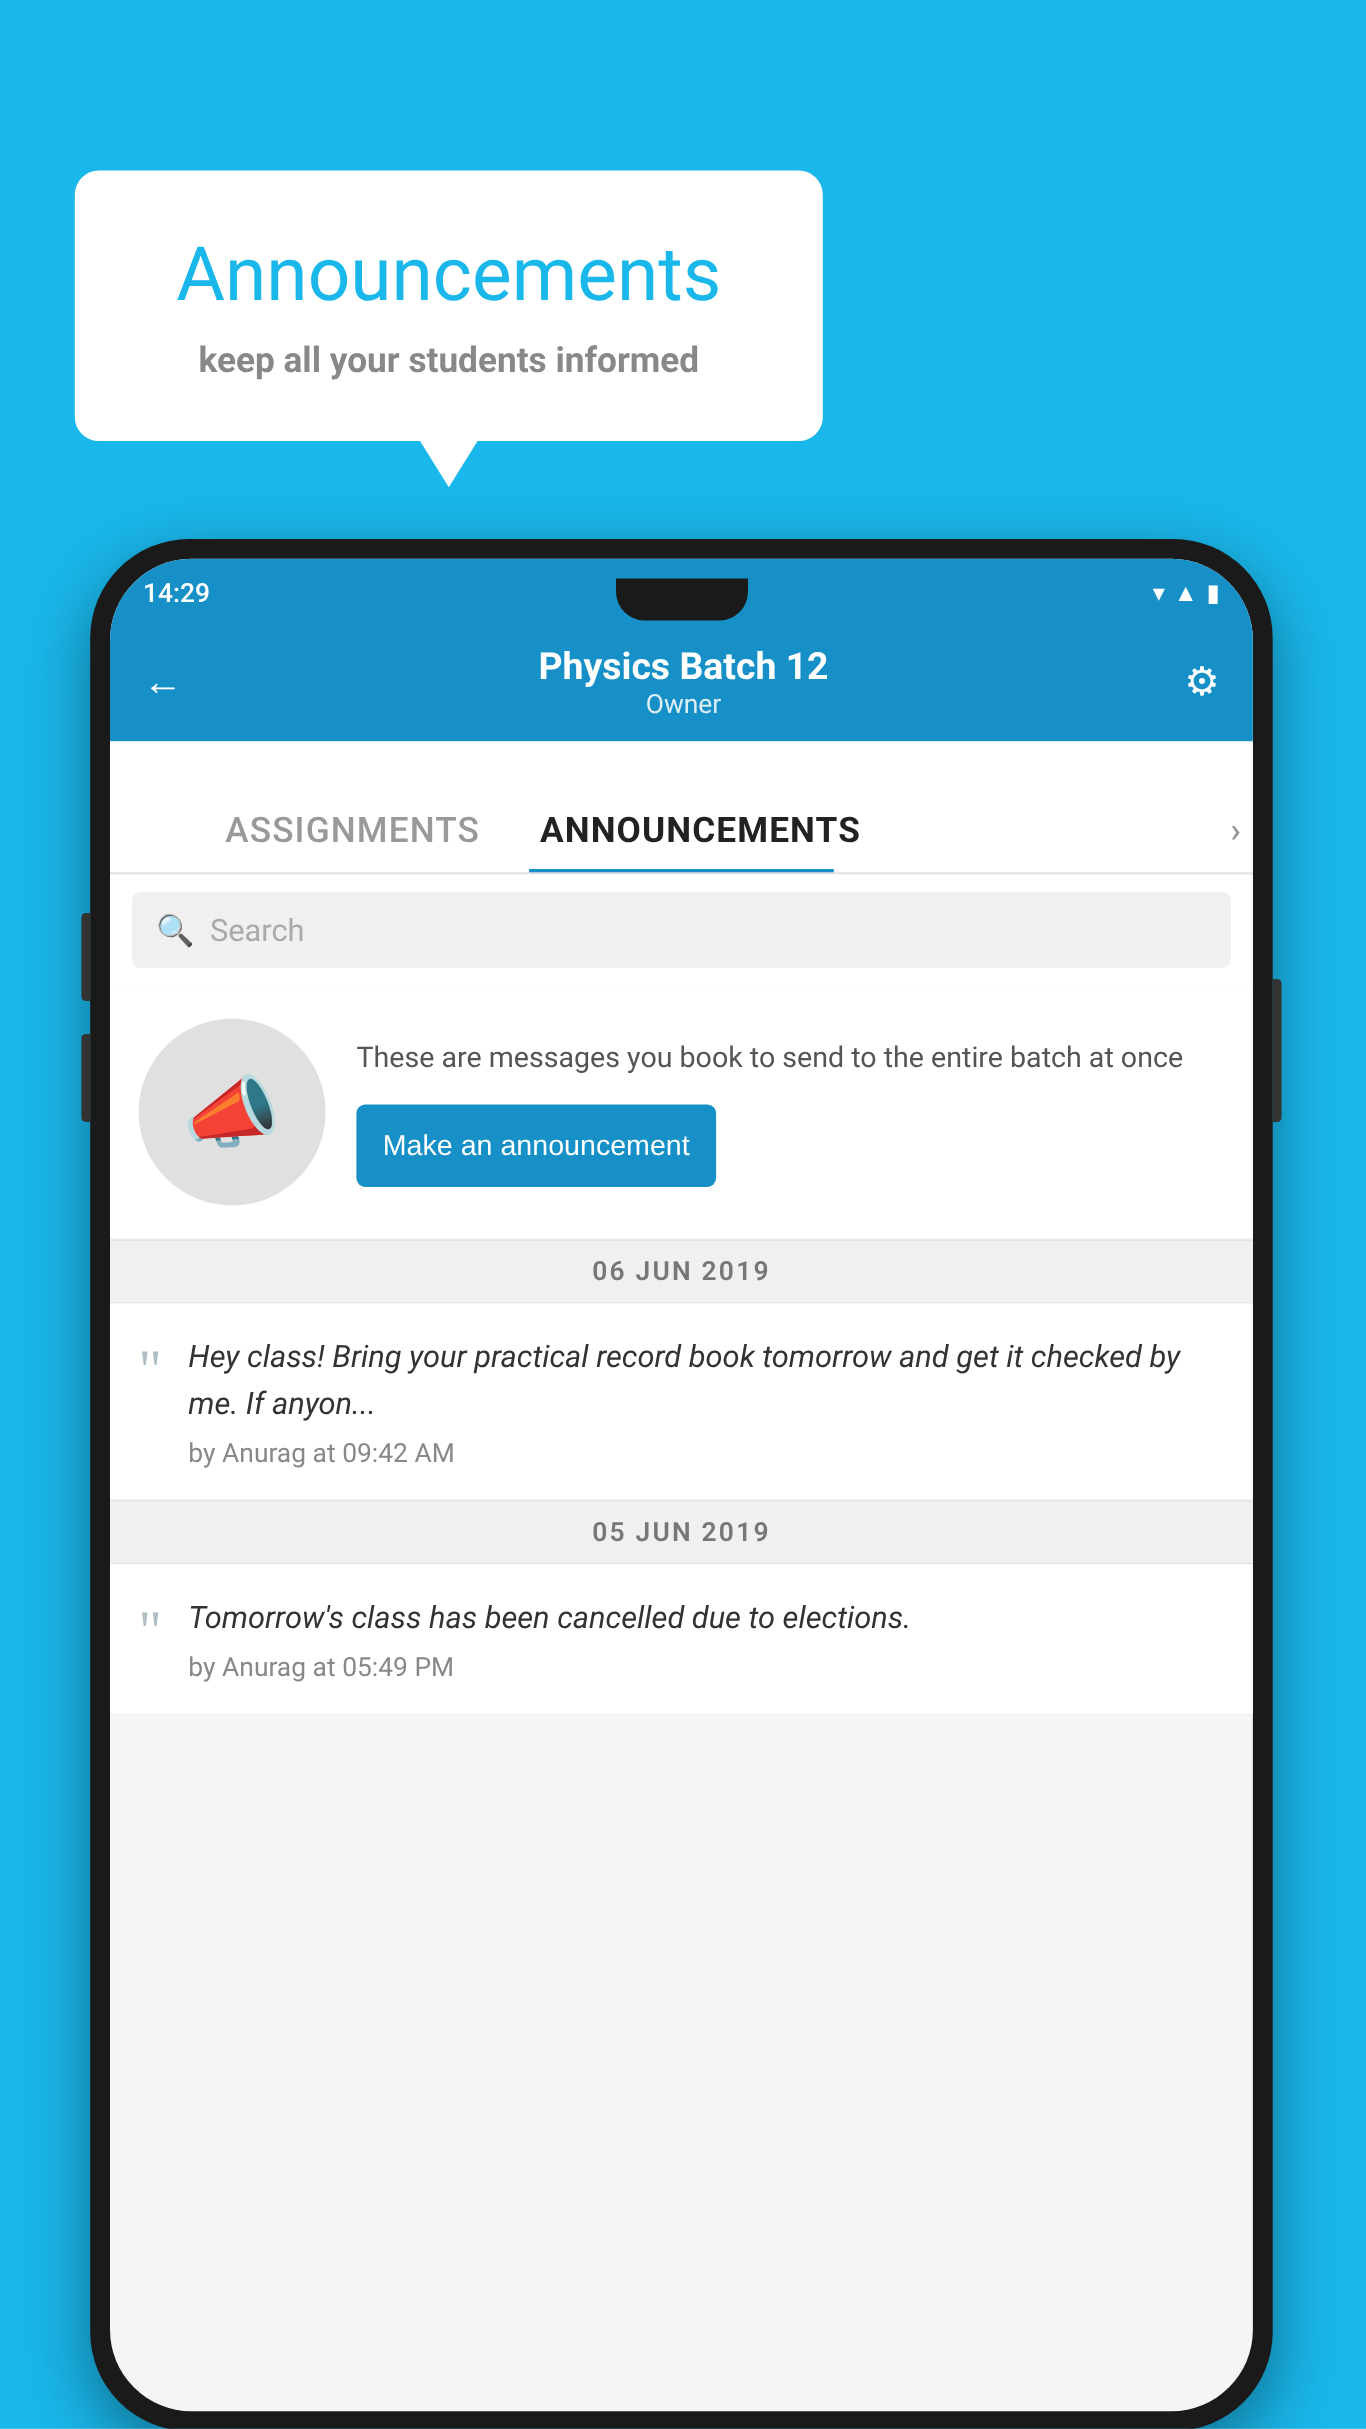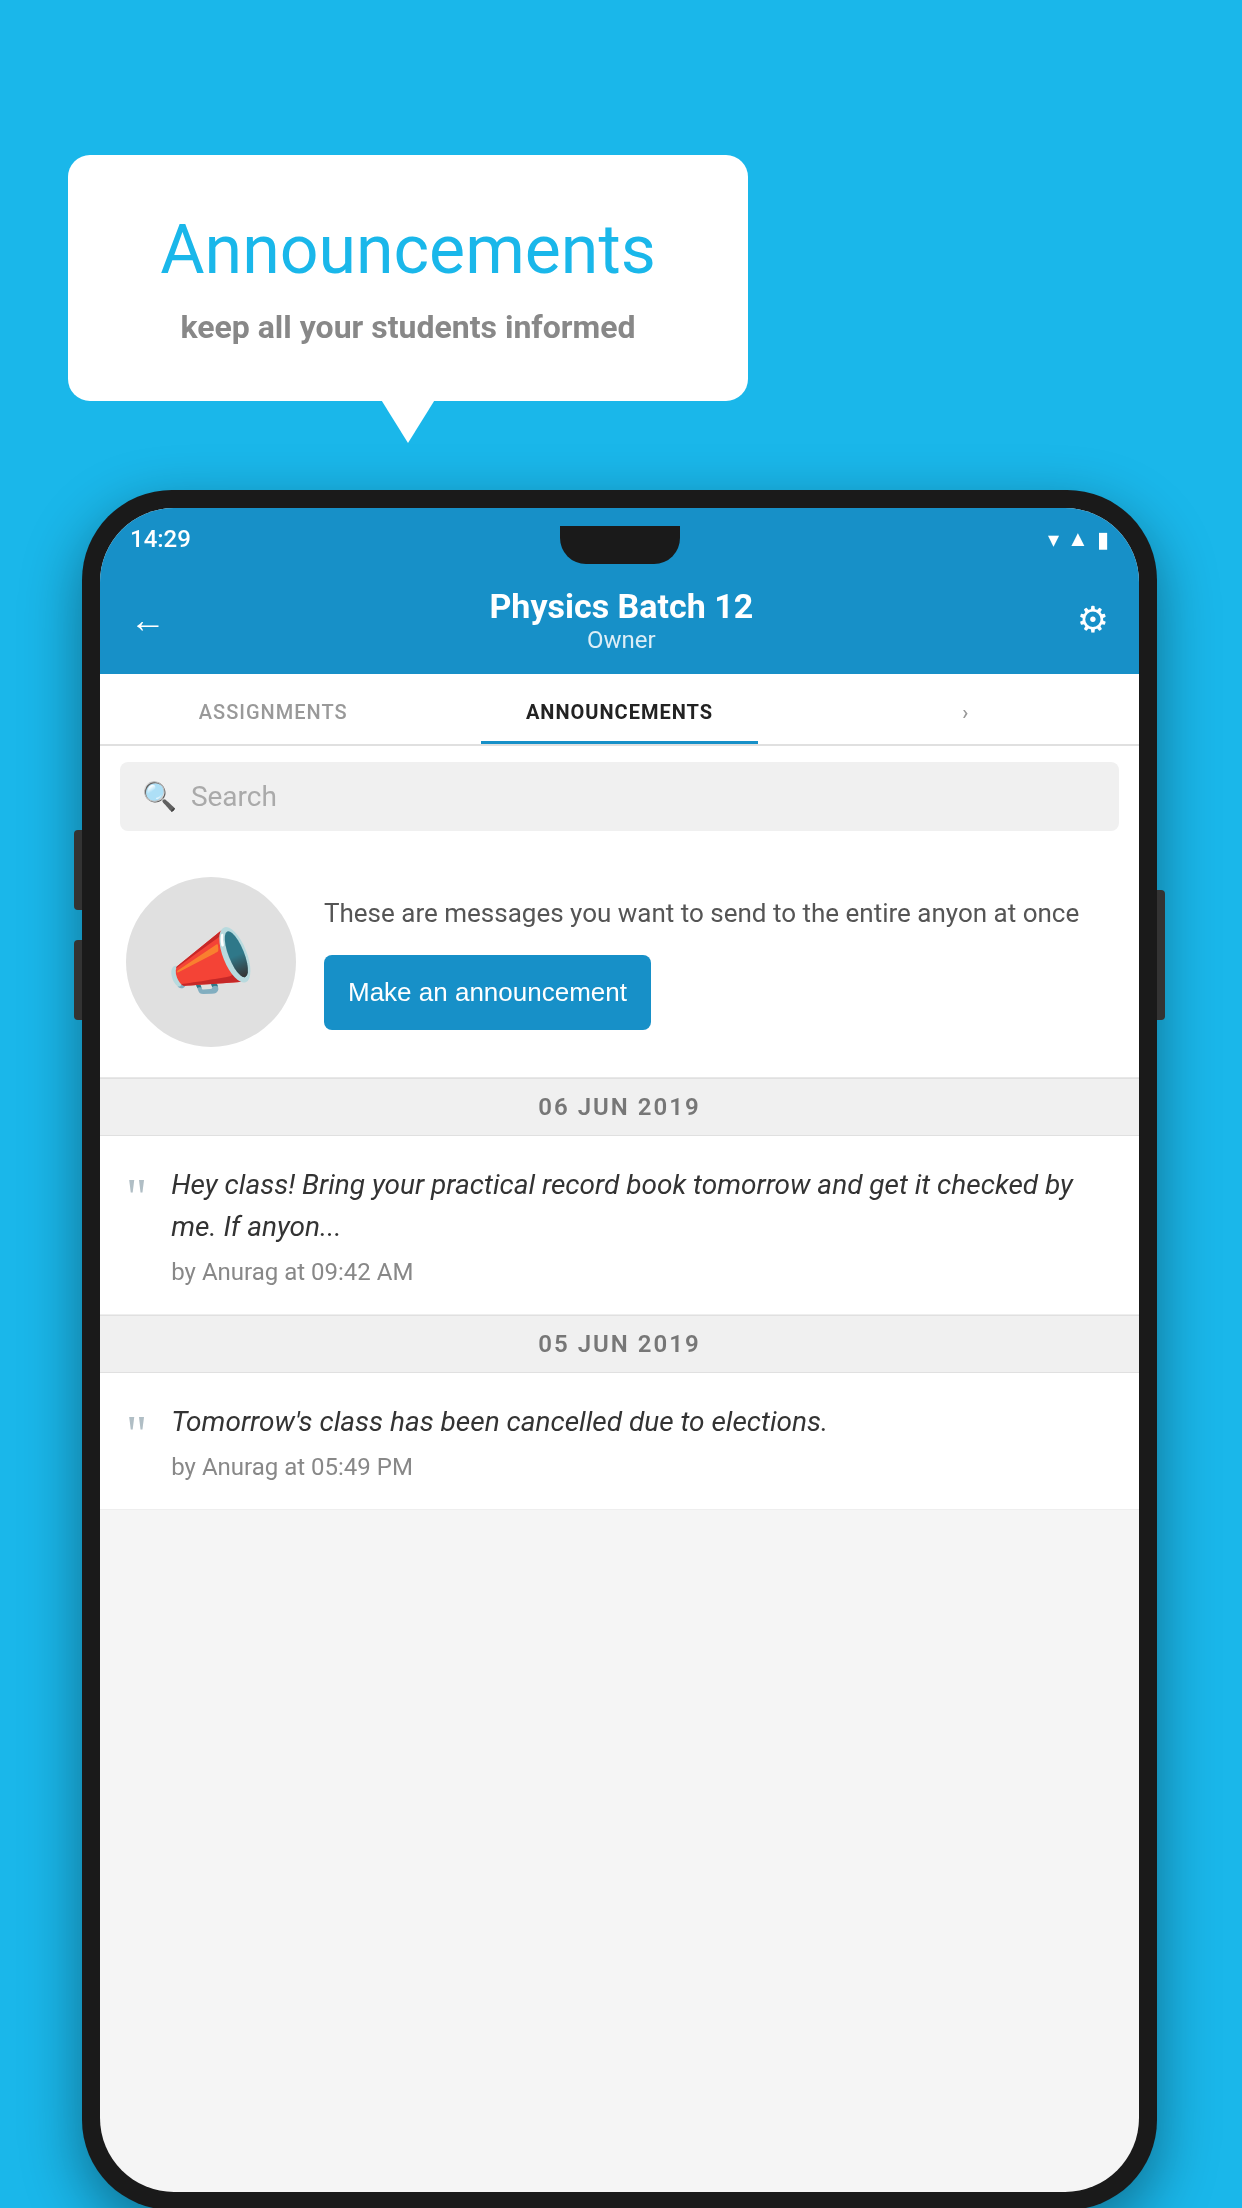--- a/index.html
+++ b/index.html
@@ -175,28 +175,29 @@
 
     
     .tabs-container {
       background: white;
       display: flex;
       border-bottom: 2px solid #e0e0e0;
     }
 
     .tab {
       flex: 1;
-      text-align: center;
+      text-align: right;
       padding: 26px 10px 20px;
-      font-size: 20px;
+      font-size: 32px;
       font-weight: 500;
       color: #999;
       letter-spacing: 1px;
       cursor: pointer;
       position: relative;
+      margin-top: 35px;
     }
 
     .tab.active {
       color: #222;
       font-weight: 700;
     }
 
     .tab.active::after {
       content: '';
       position: absolute;
@@ -414,21 +415,21 @@
           <span class="search-icon-svg">🔍</span>
           <span class="search-text">Search</span>
         </div>
       </div>
 
       <div class="promo-section">
         <div class="promo-icon-circle">
           <span class="megaphone-icon">📣</span>
         </div>
         <div class="promo-content">
-          <div class="promo-description">These are messages you want to send to the entire anyon at once</div>
+          <div class="promo-description">These are messages you book to send to the entire batch at once</div>
           <button class="make-announcement-btn">Make an announcement</button>
         </div>
       </div>
 
       <div class="date-separator">06  JUN  2019</div>
 
       <div class="announcement-item">
         <div class="quote-icon">"</div>
         <div class="announcement-content">
           <div class="announcement-text">Hey class! Bring your practical record book tomorrow and get it checked by me. If anyon...</div>

